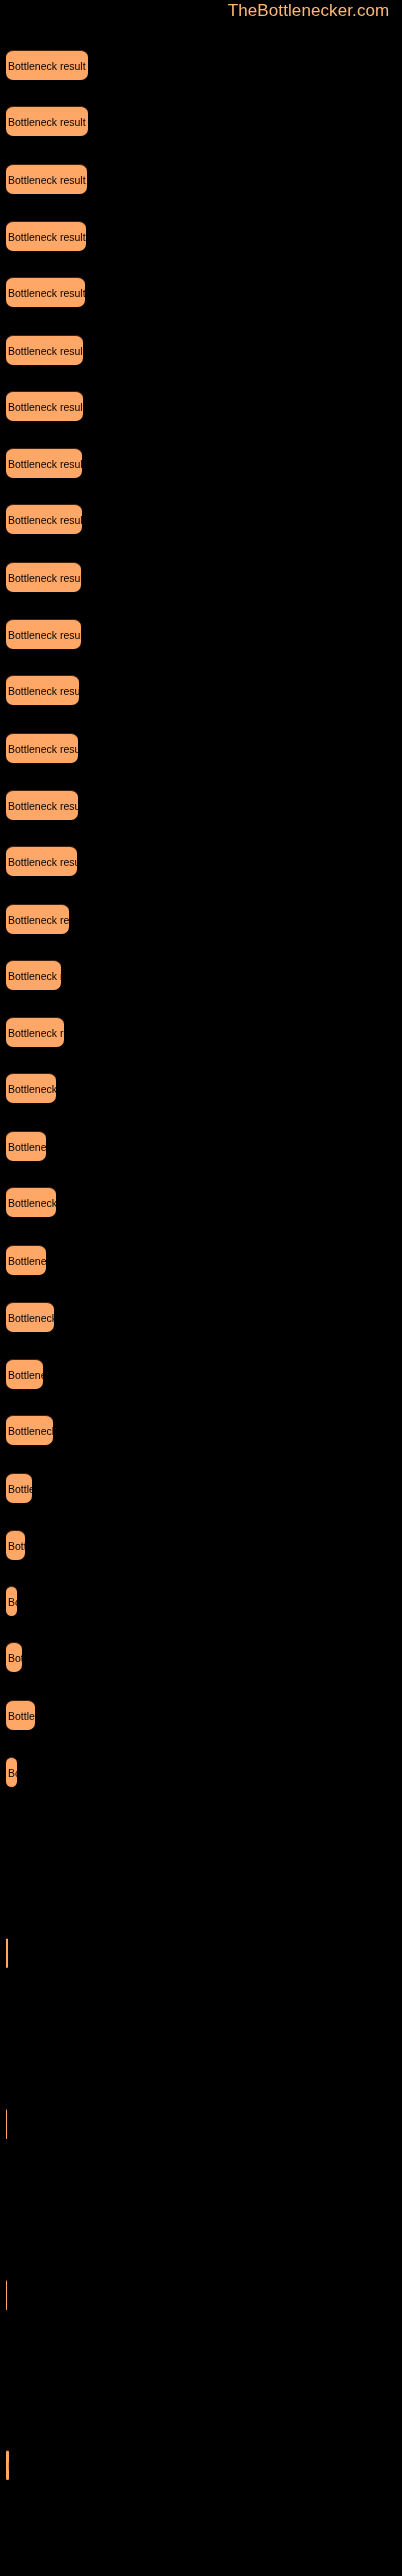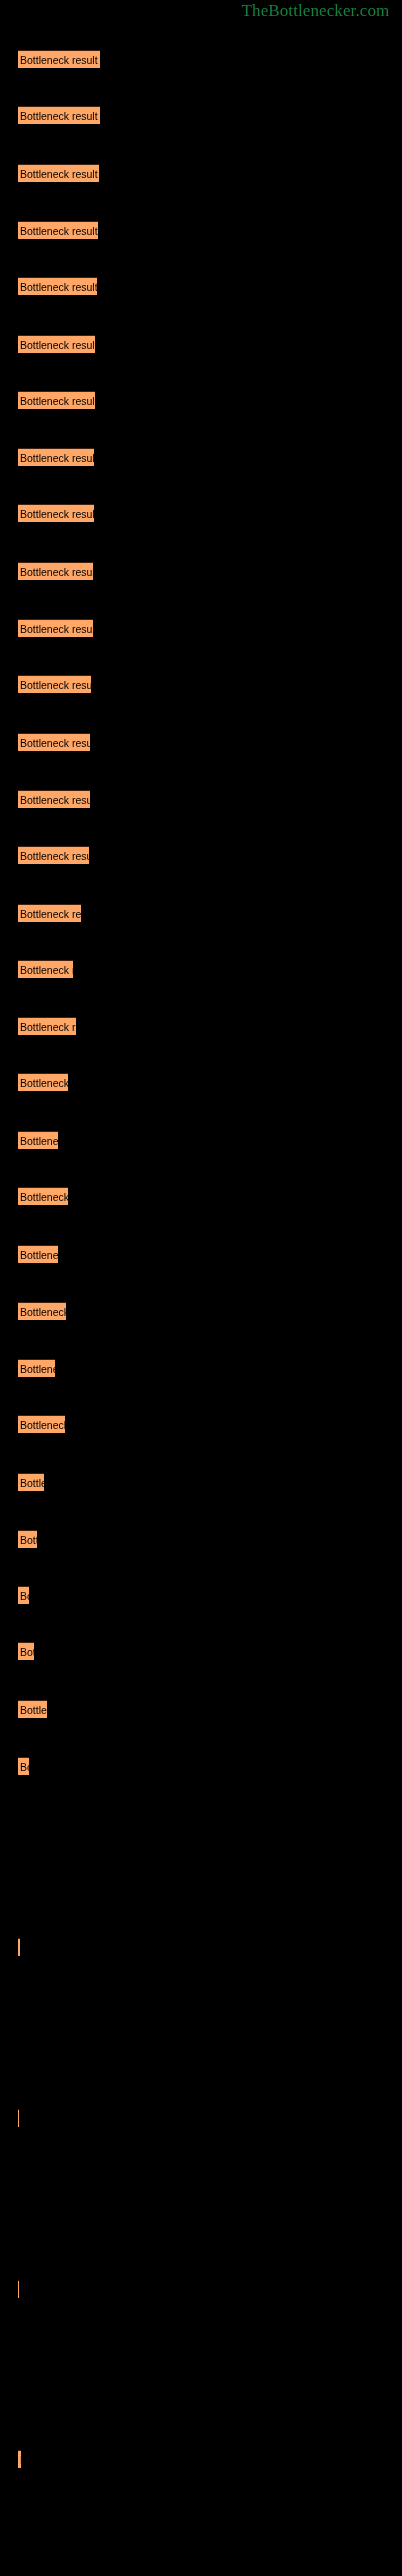--- a/index.html
+++ b/index.html
@@ -19,51 +19,52 @@
     left: 0;
     top: 0;
     width: 403px;
     height: 2576px;
     background: #000000;
   }
   #watermark-title {
     position: absolute;
     right: 13.7px;
     top: 1.6px;
-    font-family: Liberation Serif, serif;
+    font-family: Liberation Sans, sans-serif;
     font-size: 17px;
     line-height: 17.7px;
-    color: #15803d;
+    color: #fdba74;
     letter-spacing: 0.1px;
     white-space: nowrap;
     user-select: none;
     text-align: right;
   }
   #bars-layer {
     position: absolute;
     left: 0;
     top: 0;
     width: 403px;
     height: 2576px;
   }
   .bar-row {
     position: absolute;
     left: 1.6px;
     height: 21px;
   }
   .bar {
     position: absolute;
-    left: 16px;
+    left: 4px;
     top: 0;
-    height: 18px;
+    height: 30px;
     box-sizing: border-box;
     background: #ffa766;
     border-top: 1.6px solid #40200f;
     overflow: hidden;
     white-space: nowrap;
+    border-radius: 7px;
   }
   .bar-label {
     position: absolute;
     left: 2.4px;
     top: 50%;
     transform: translateY(-50%);
     font-family: "Liberation Sans", sans-serif;
     font-size: 10.5px;
     line-height: 12px;
     color: #000000;

